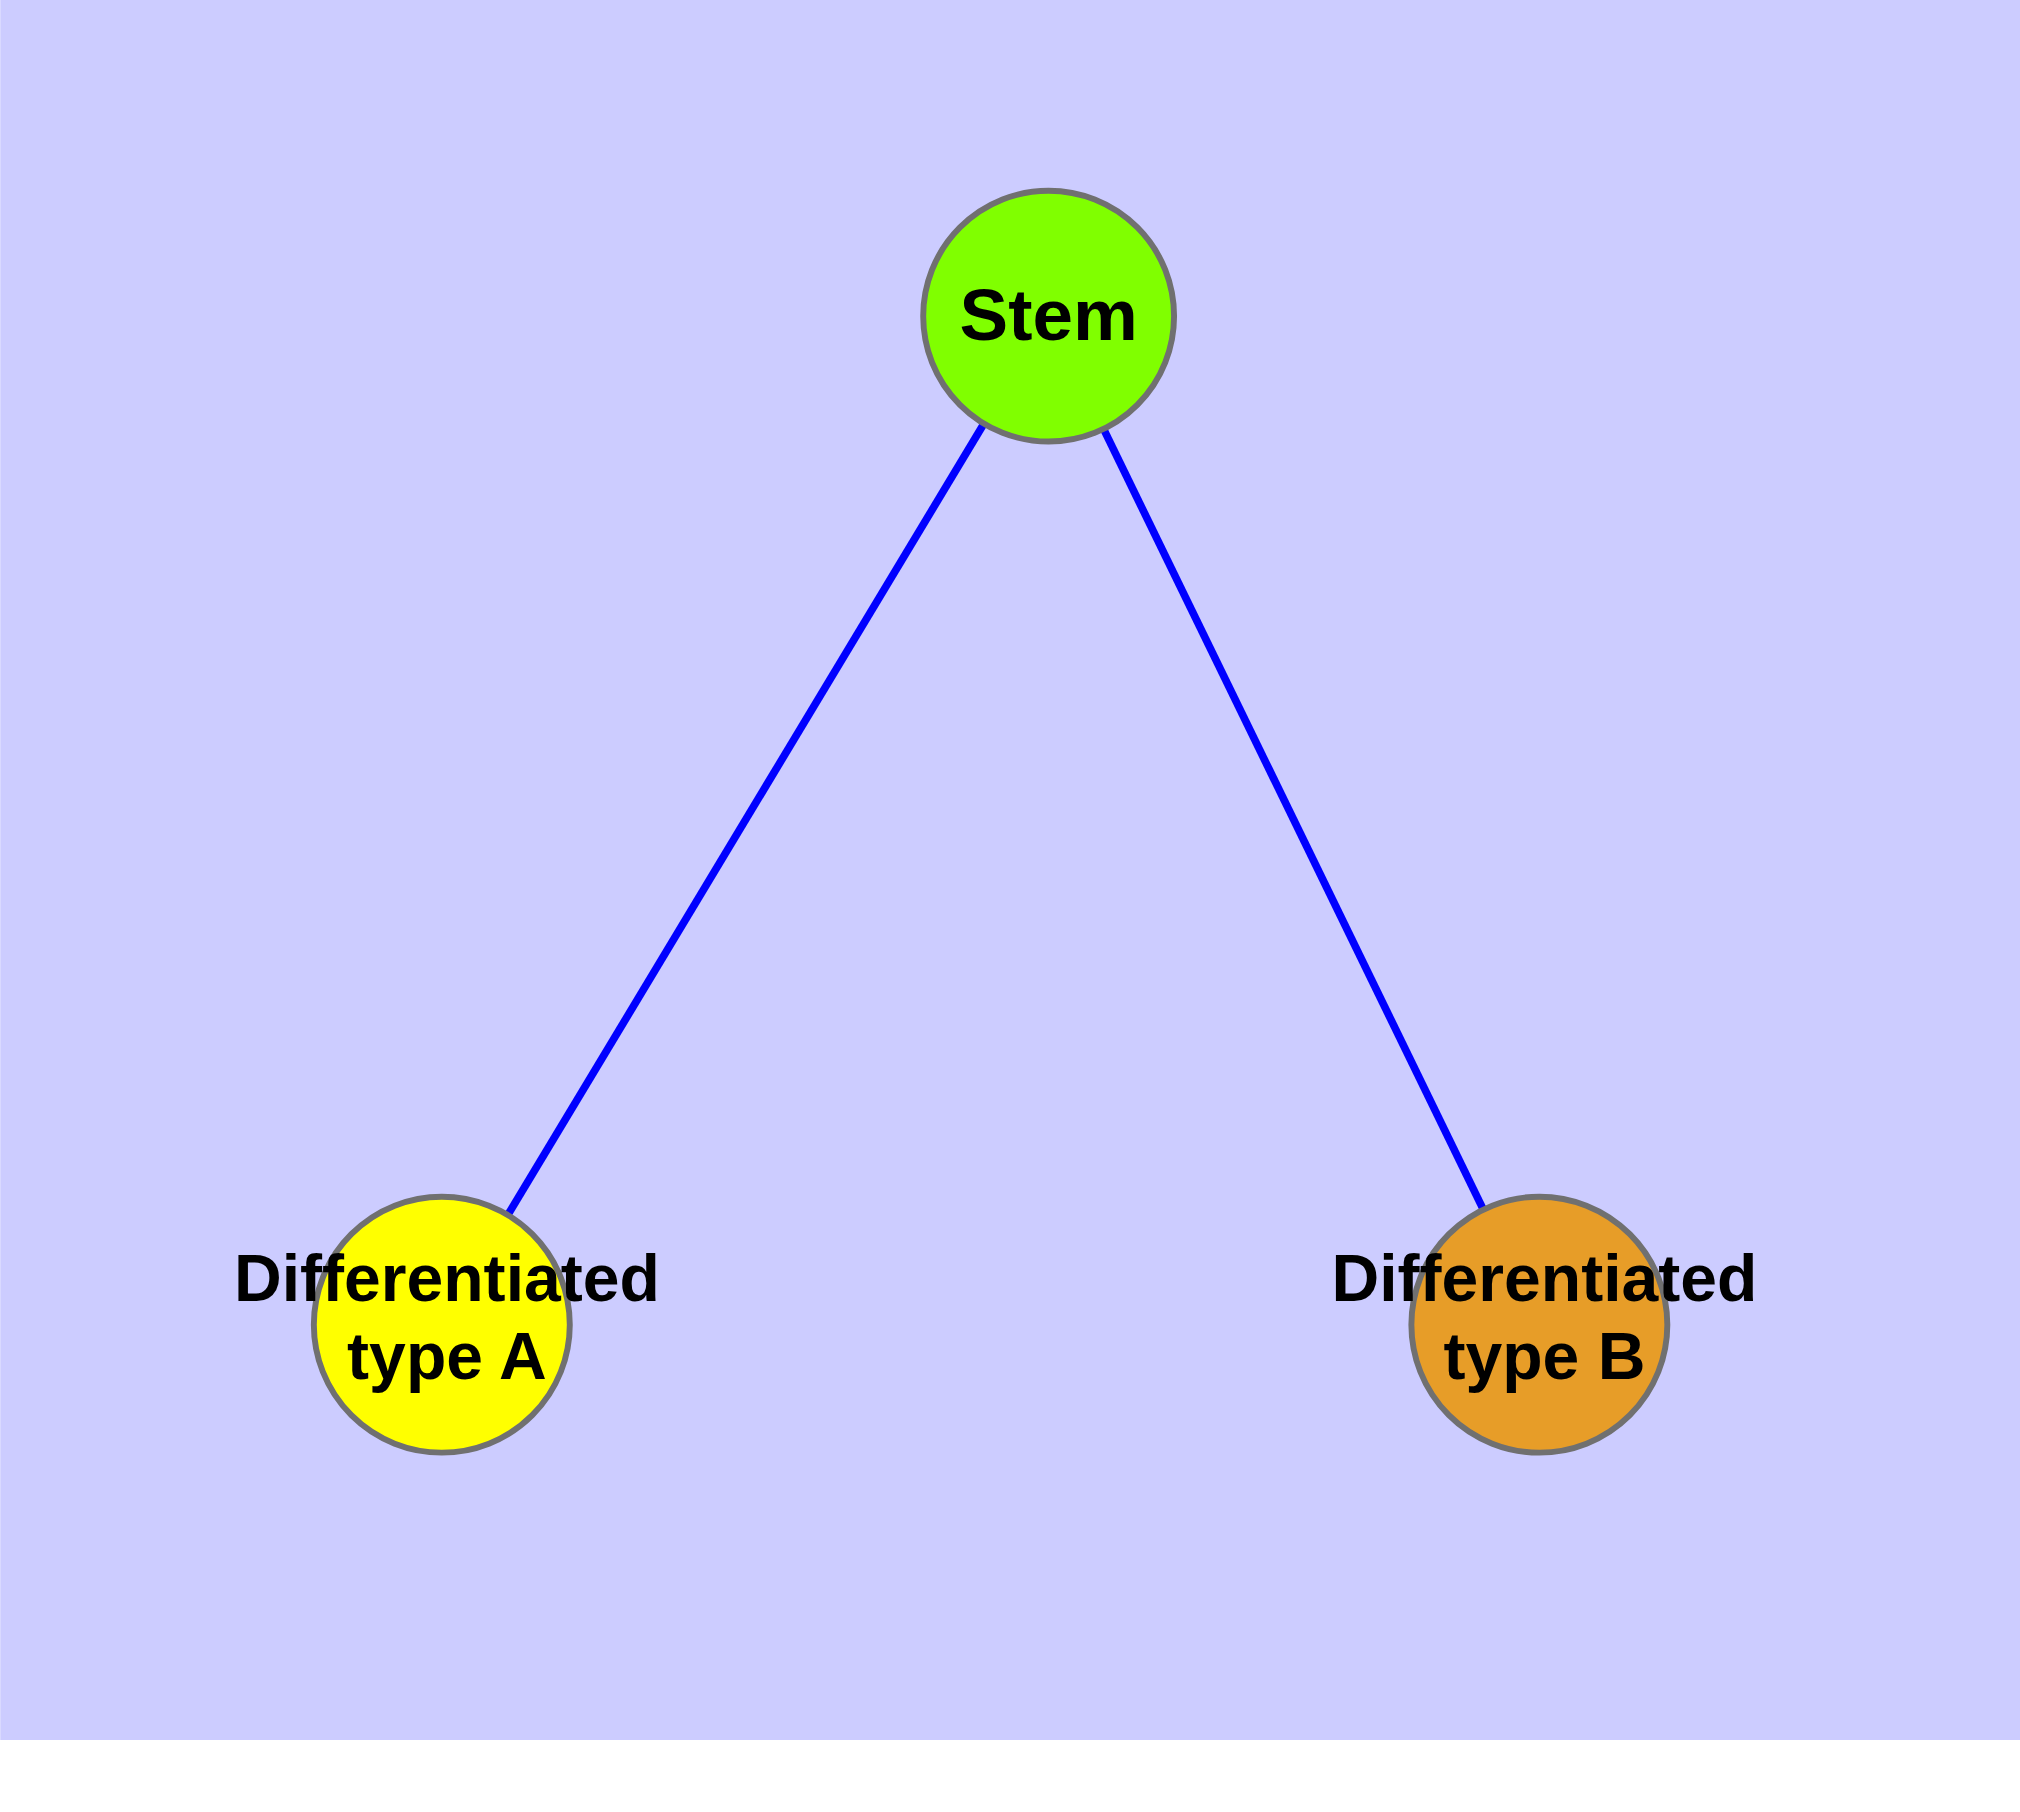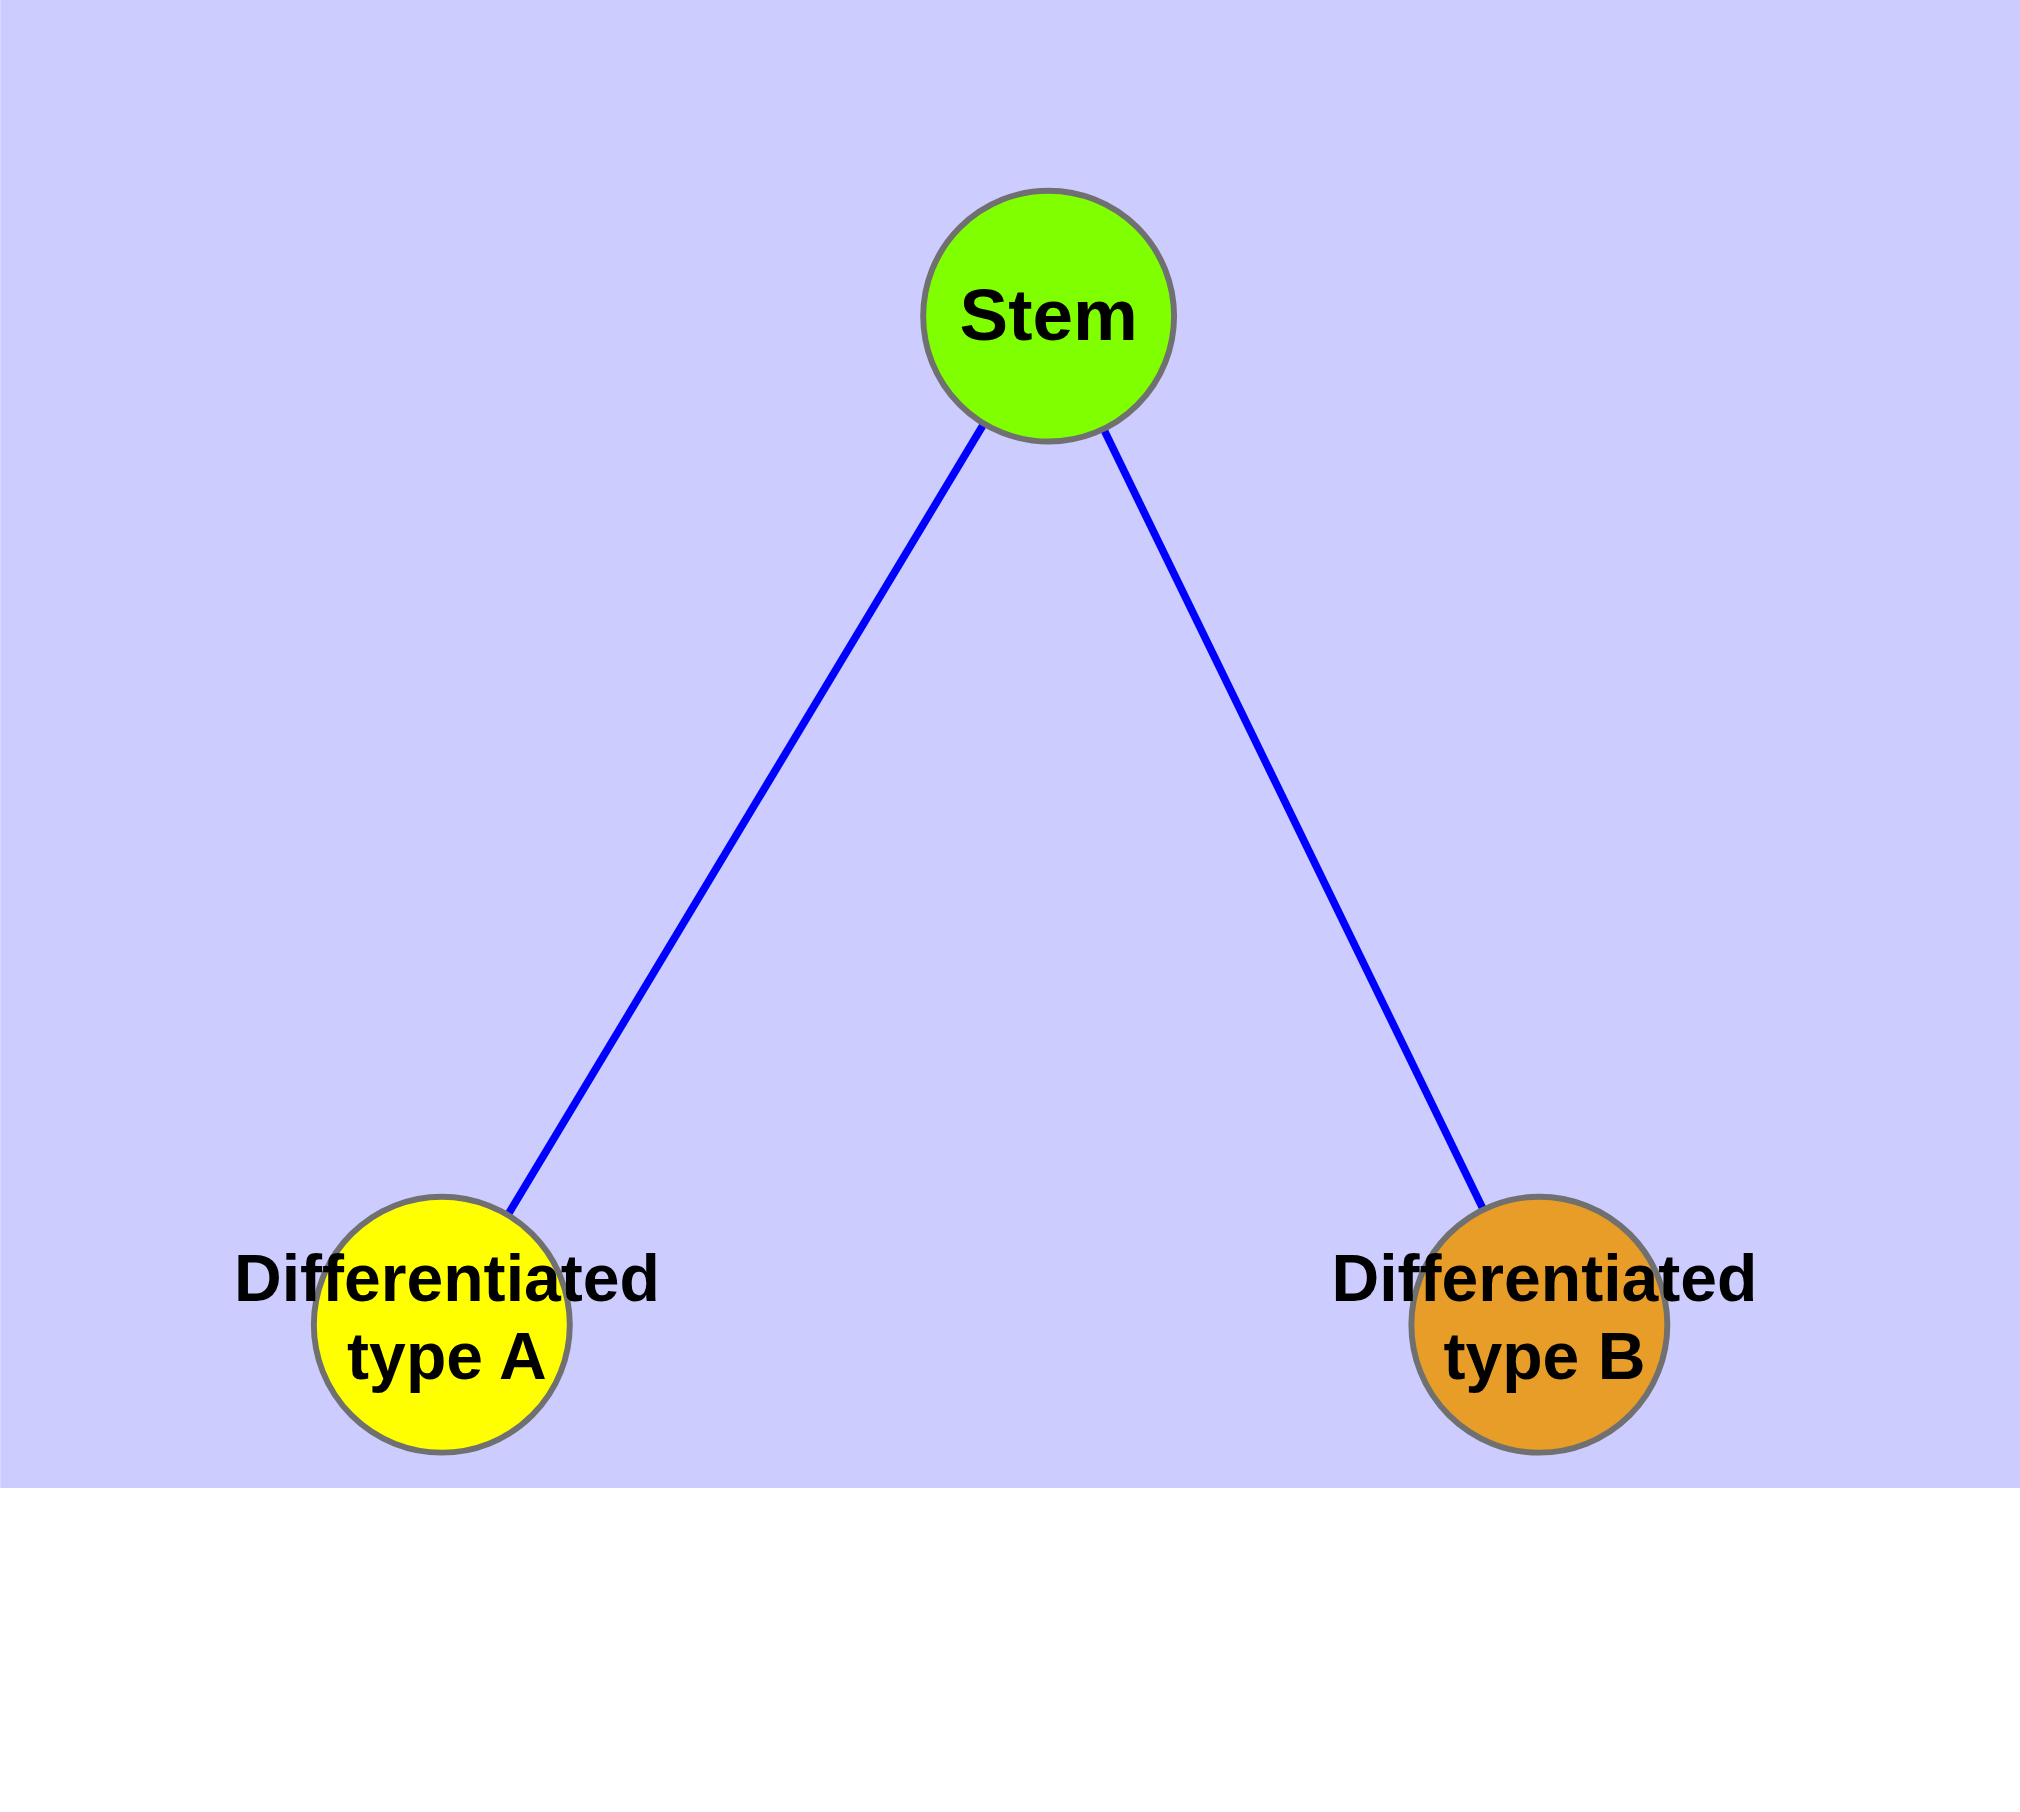--- a/index.html
+++ b/index.html
@@ -7,21 +7,21 @@
     margin: 0;
     padding: 0;
     background: #ffffff;
   }
   body {
     font-family: "Liberation Sans", sans-serif;
   }
   #canvas {
     position: relative;
     width: 2021px;
-    height: 1488px;
+    height: 1740px;
     overflow: hidden;
   }
   #graph-svg {
     position: absolute;
     top: 0;
     left: 0;
     width: 2021px;
     height: 1812px;
     display: block;
   }

